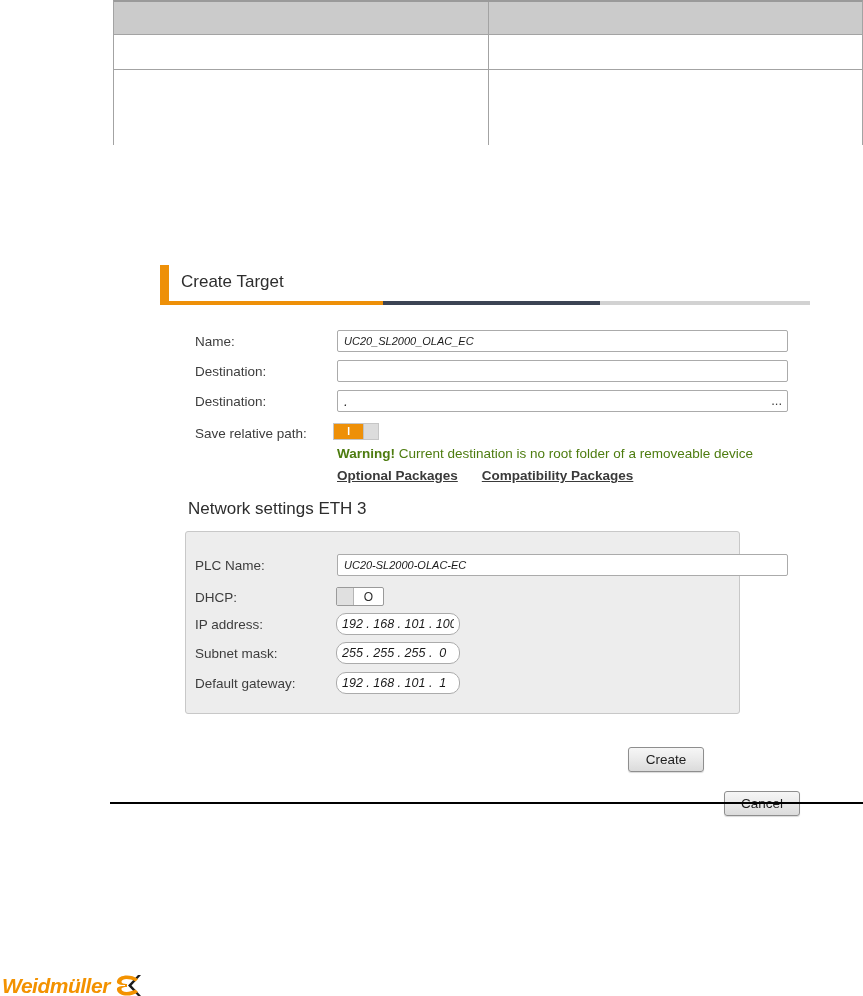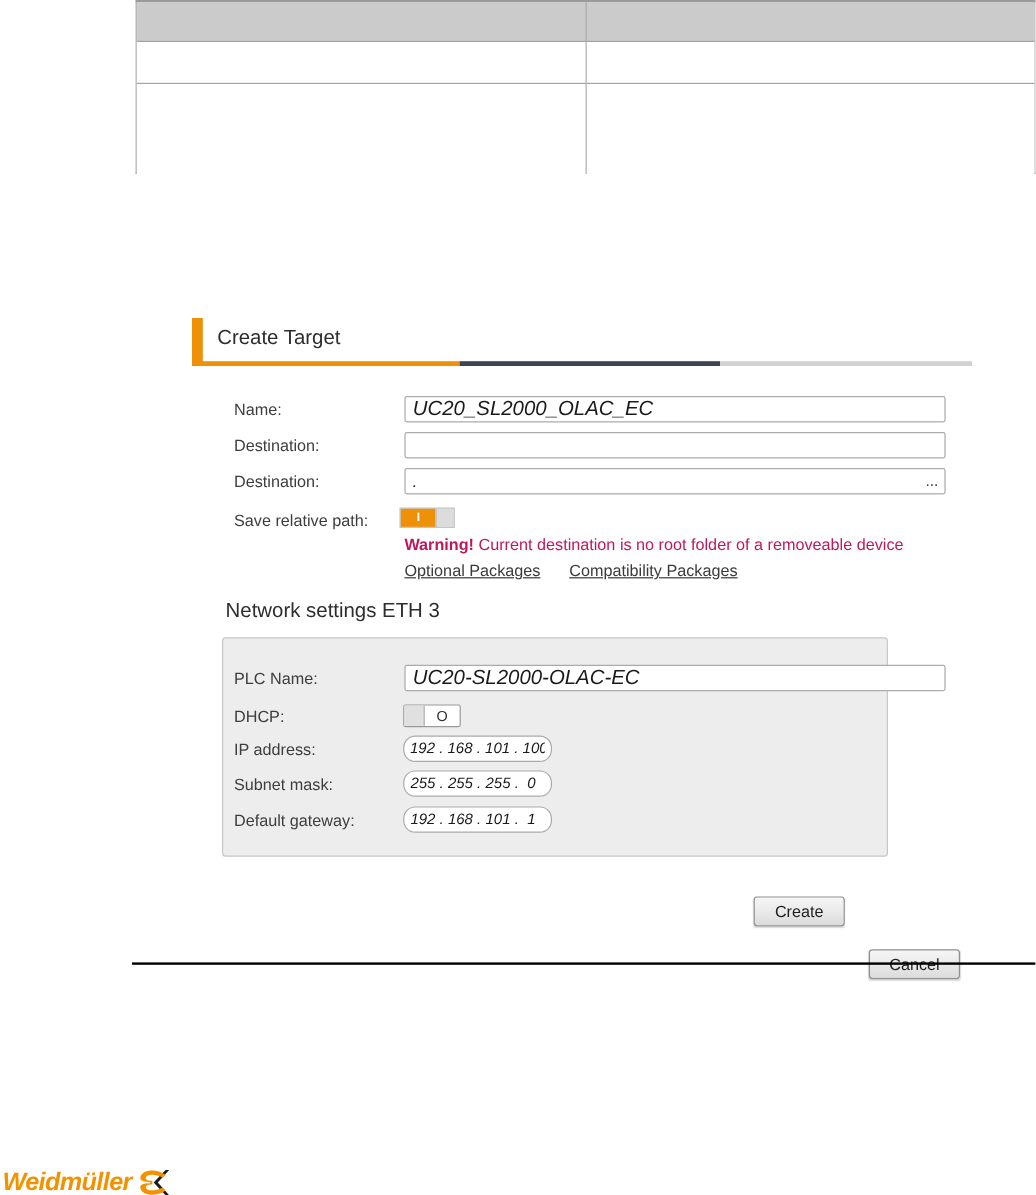--- a/index.html
+++ b/index.html
@@ -20,39 +20,39 @@
   .title-marker { position:absolute; left:160px; top:265px; width:9px; height:37px; }
   .dlg-title { position:absolute; left:181px; top:272px; font-size:17px; color:#2d2d2d; }
   .progress { position:absolute; left:160px; top:301px; width:650px; height:4px; display:flex; }
   .progress .seg { height:4px; }
   .seg1 { width:223px; } .seg2 { width:217px; } .seg3 { width:210px; }
 
   
   .lbl { position:absolute; left:195px; font-size:13.5px; color:#3d3d3d; white-space:nowrap; }
   .inp { position:absolute; left:337px; height:22px; border:1px solid #ababab; border-radius:2px;
          background:#fff; padding:2px 6px; font-family:"Liberation Sans", sans-serif;
-         font-style:italic; font-size:17px; color:#1a1a1a; outline:none; }
+         font-style:italic; font-size:11px; color:#1a1a1a; outline:none; }
   .wide { width:451px; }
   .dest-wrap { position:absolute; left:337px; top:390px; width:451px; height:22px; }
   .dest-wrap input { position:absolute; left:0; top:0; width:451px; height:22px;
          border:1px solid #ababab; border-radius:2px; background:#fff; padding:2px 6px;
          font-family:"Liberation Sans", sans-serif; font-style:italic; font-size:13.5px; color:#1a1a1a; outline:none; }
   .dots { position:absolute; right:6px; top:2px; font-size:13px; color:#3d3d3d; cursor:pointer;
           font-style:normal; line-height:18px; }
 
   
   .toggle-on { position:absolute; left:333px; top:423px; width:46px; height:17px;
                border:1px solid #c6c6c6; display:flex; cursor:pointer; background:#d9d9d9; }
   .toggle-on .t-on { width:30px; height:15px; color:#fff; font-size:10px; font-weight:bold;
                display:flex; align-items:center; justify-content:center; }
   .toggle-on .t-knob { width:15px; height:15px; background:#dcdcdc; border-left:1px solid #c0c0c0; }
 
-  .warn { position:absolute; left:337px; top:446px; font-size:13.5px; color:#be185d; white-space:nowrap; }
+  .warn { position:absolute; left:337px; top:446px; font-size:13.5px; color:#4d7c0f; white-space:nowrap; }
   .warn b { font-weight:bold; }
-  .links { position:absolute; left:337px; top:468px; display:flex; gap:24px; }
+  .links { position:absolute; left:337px; top:468px; display:flex; gap:24px;font-weight:bold; }
   .links a { font-size:13.5px; color:#3a3a3a; text-decoration:underline; cursor:pointer; white-space:nowrap; }
 
   
   .net-heading { position:absolute; left:188px; top:499px; font-size:17px; color:#2d2d2d; }
   .net-panel { position:absolute; left:185px; top:531px; width:555px; height:183px;
                background:#ededed; border:1px solid #c8c8c8; border-radius:3px; }
 
   
   .toggle-off { position:absolute; left:336px; top:587px; width:48px; height:19px;
                 border:1px solid #9a9a9a; border-radius:2px; display:flex; cursor:pointer; background:#fff; }

